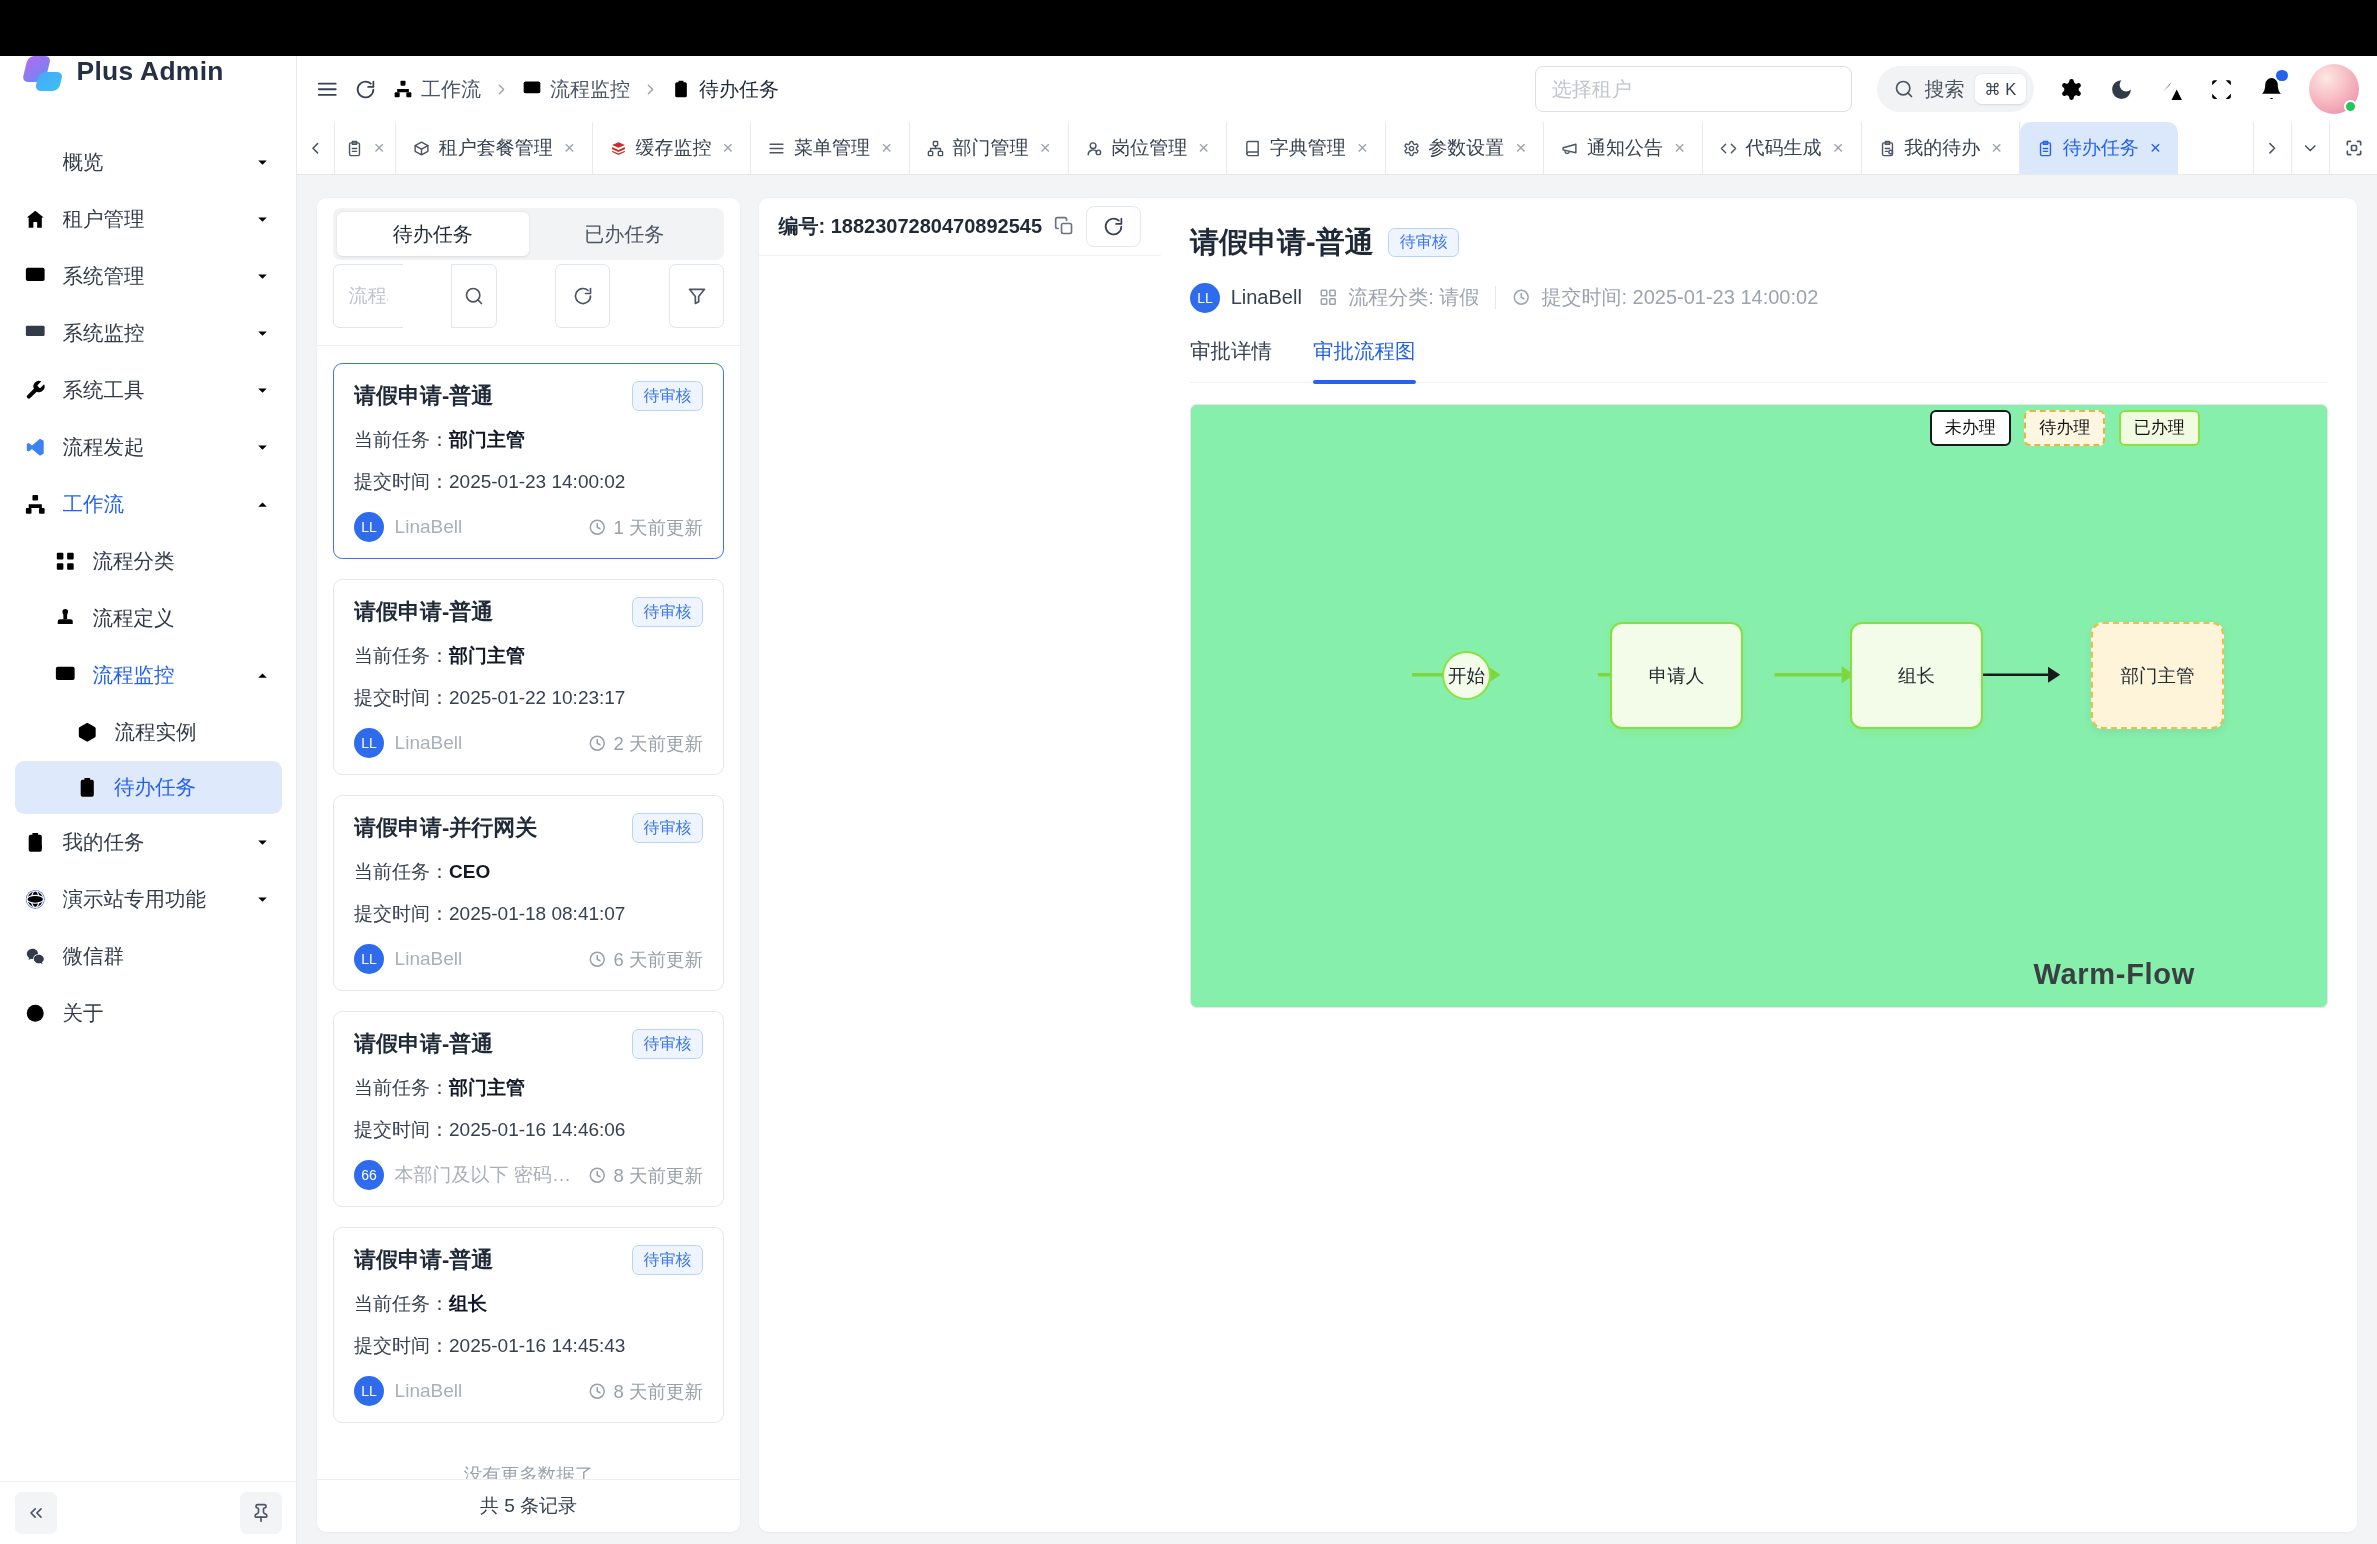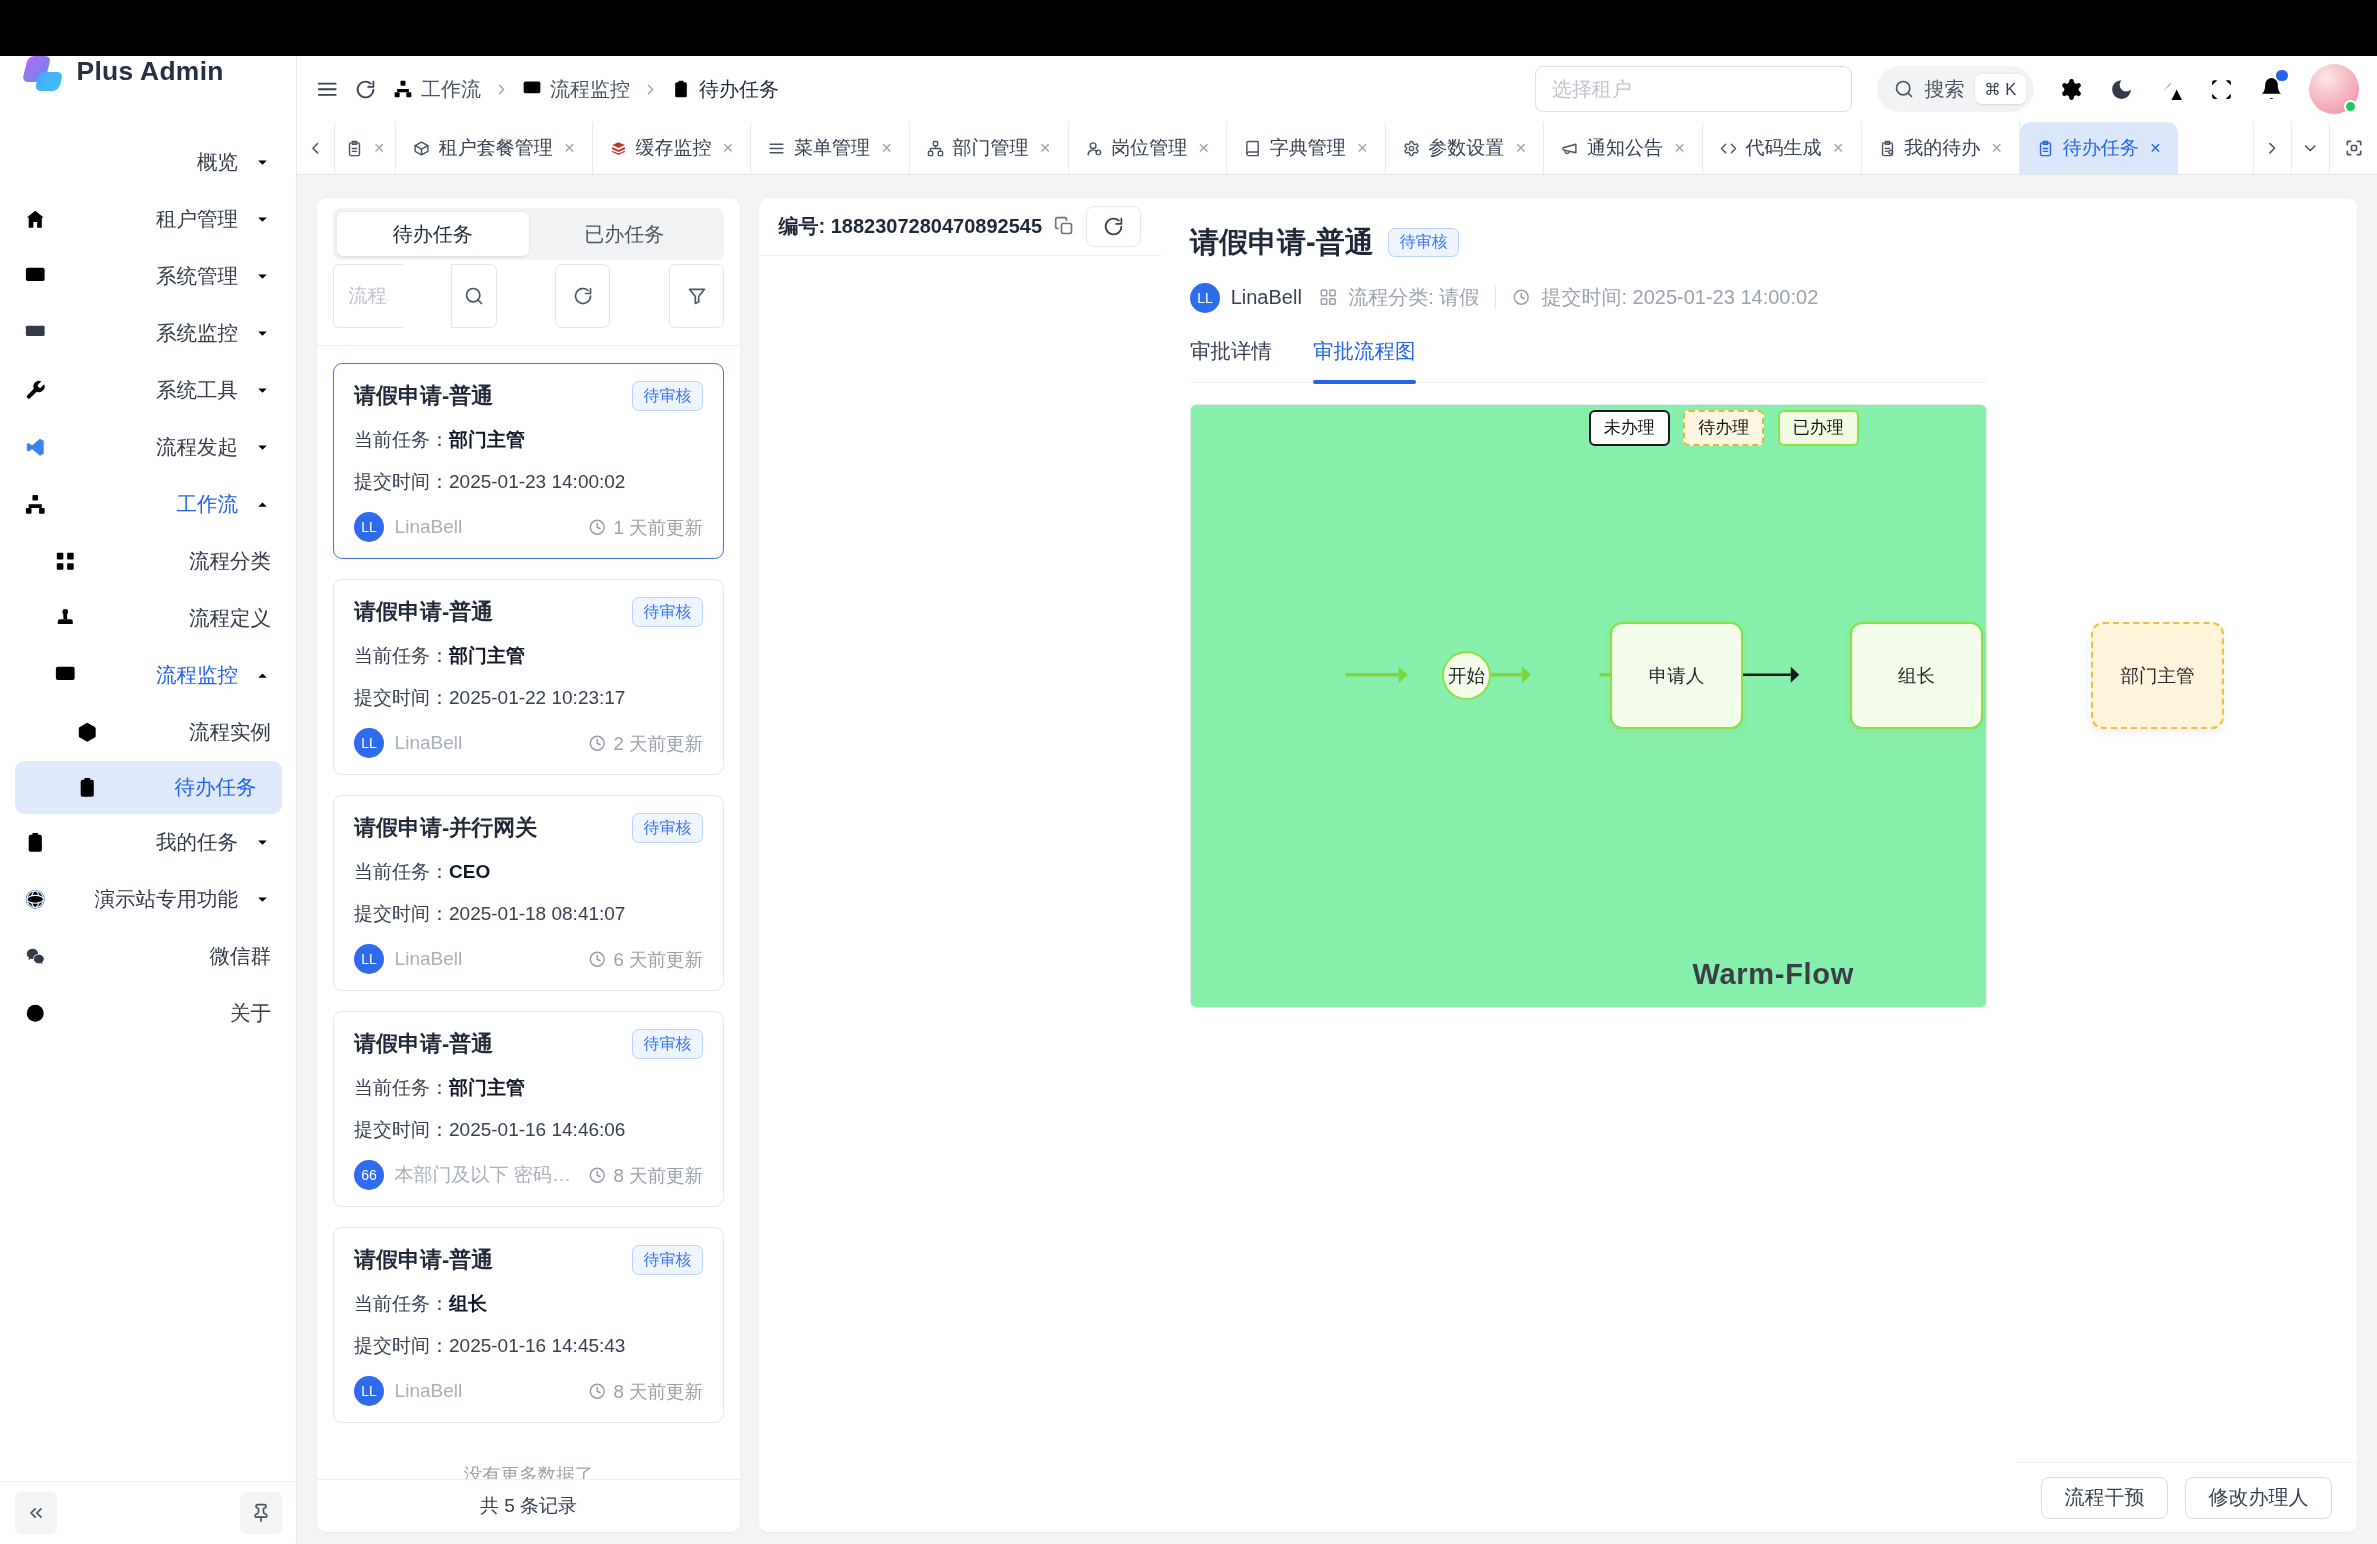--- a/index.html
+++ b/index.html
@@ -15,21 +15,21 @@
 
   
   .sidebar { width:297px; background:#fff; border-right:0.7px solid #e8eaed; display:flex; flex-direction:column; }
   .logo-row { height:67px; display:flex; gap:14.5px; padding-left:24px; flex:none; }
   .logo-mark { width:38px; height:36px; position:relative; flex:none; }
   .logo-mark .p1 { position:absolute; left:1.3px; top:0; width:22.5px; height:26.4px;
      background:linear-gradient(135deg,#b06cf4 0%,#8a7bf0 55%,#5f8ef2 100%); border-radius:6px; transform:skewX(-14deg); }
   .logo-mark .p2 { position:absolute; left:13.2px; top:16px; width:24px; height:18.5px;
      background:linear-gradient(135deg,#4aa6f8 0%,#3bc2f5 100%); border-radius:6px; transform:skewX(-14deg); }
   .logo-text { font-size:26.4px; font-weight:bold; color:#263043; letter-spacing:0.3px; }
-  .menu { flex:1; padding-top:10.6px; overflow:hidden;text-align:right; }
+  .menu { flex:1; padding-top:10.6px; overflow:hidden; }
   .s-item { height:57px; display:flex; align-items:center; gap:16px; padding:0 25px 0 24px;
      font-size:20.5px; color:#333b49; cursor:pointer; }
   .s-item .lbl { flex:1; white-space:nowrap; overflow:hidden; }
   .s-item .chev { color:#8b94a3; }
   .s-item.lvl1 { padding-left:54px; }
   .s-item.lvl2 { padding-left:76px; }
   .s-item.active { color:#2563eb; }
   .s-item.active .chev { color:#2563eb; }
   .s-item.selected { margin:0 14.5px; padding-left:61px; height:53px; border-radius:9.2px;
      background:#dfe9fc; color:#2563eb; }
@@ -842,22 +842,18 @@
             </div>
             <div class="fnode circle-start">开始</div>
             <div class="fnode rect n1">申请人</div>
             <div class="fnode rect n2">组长</div>
             <div class="fnode rect n3">部门主管</div>
             <div class="fnode circle-end">结束</div>
             <div class="watermark">Warm-Flow</div>
           </div>
         </div>
 
-        <div class="d-foot">
-          <button class="d-btn">流程干预</button>
-          <button class="d-btn">修改办理人</button>
-        </div>
       </section>
 
     </div>
   </div>
 </div>
 
 
 </body></html>

